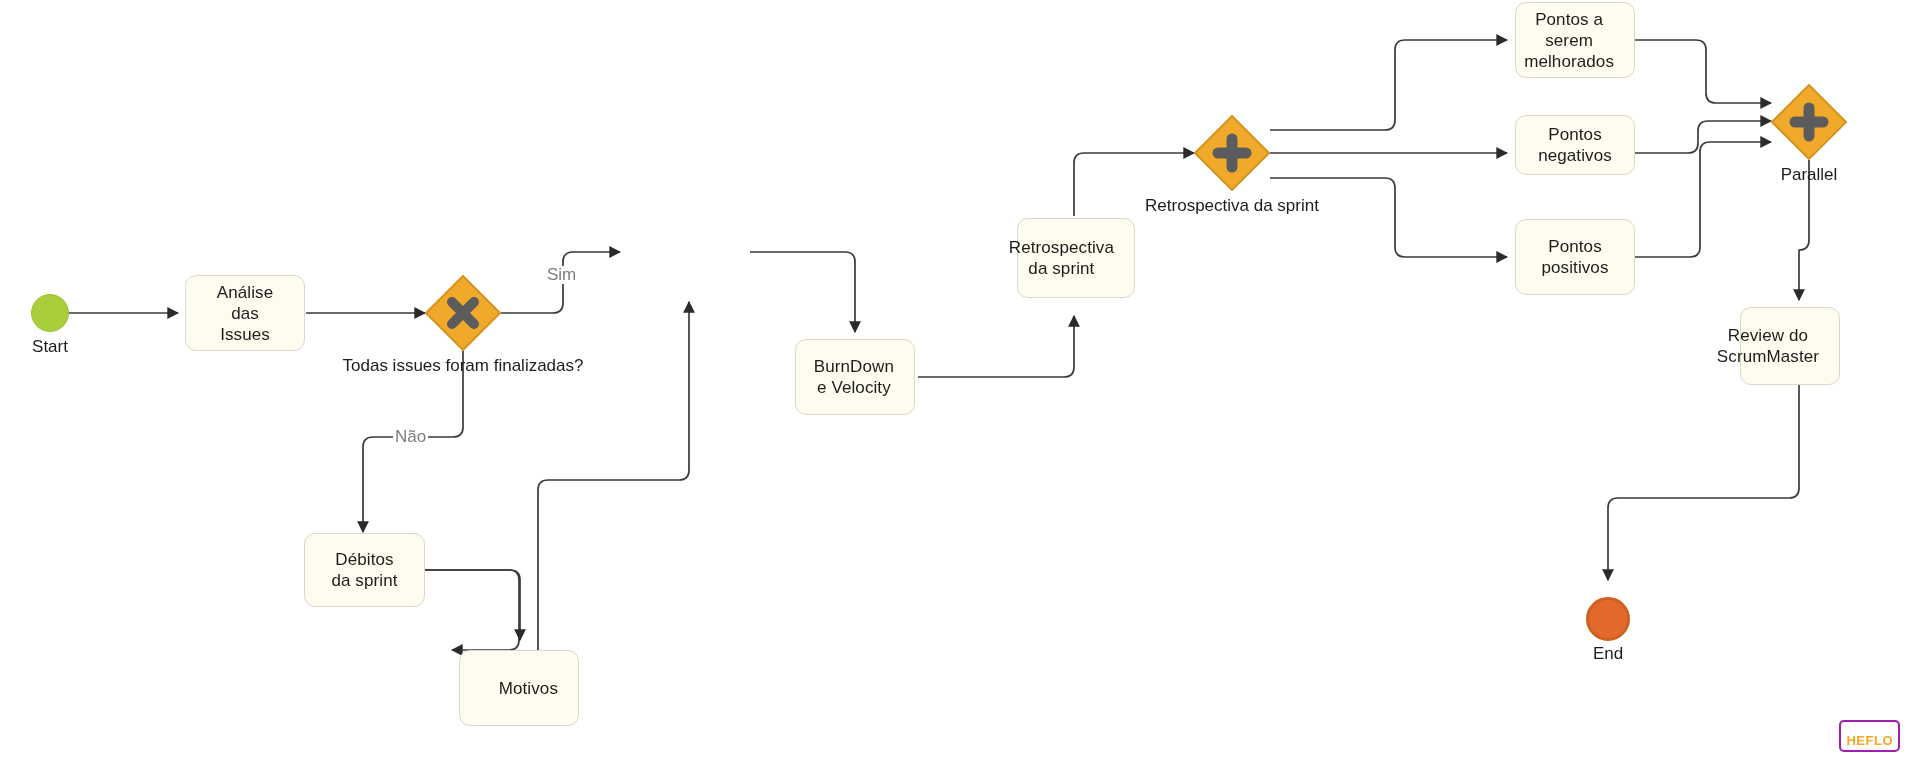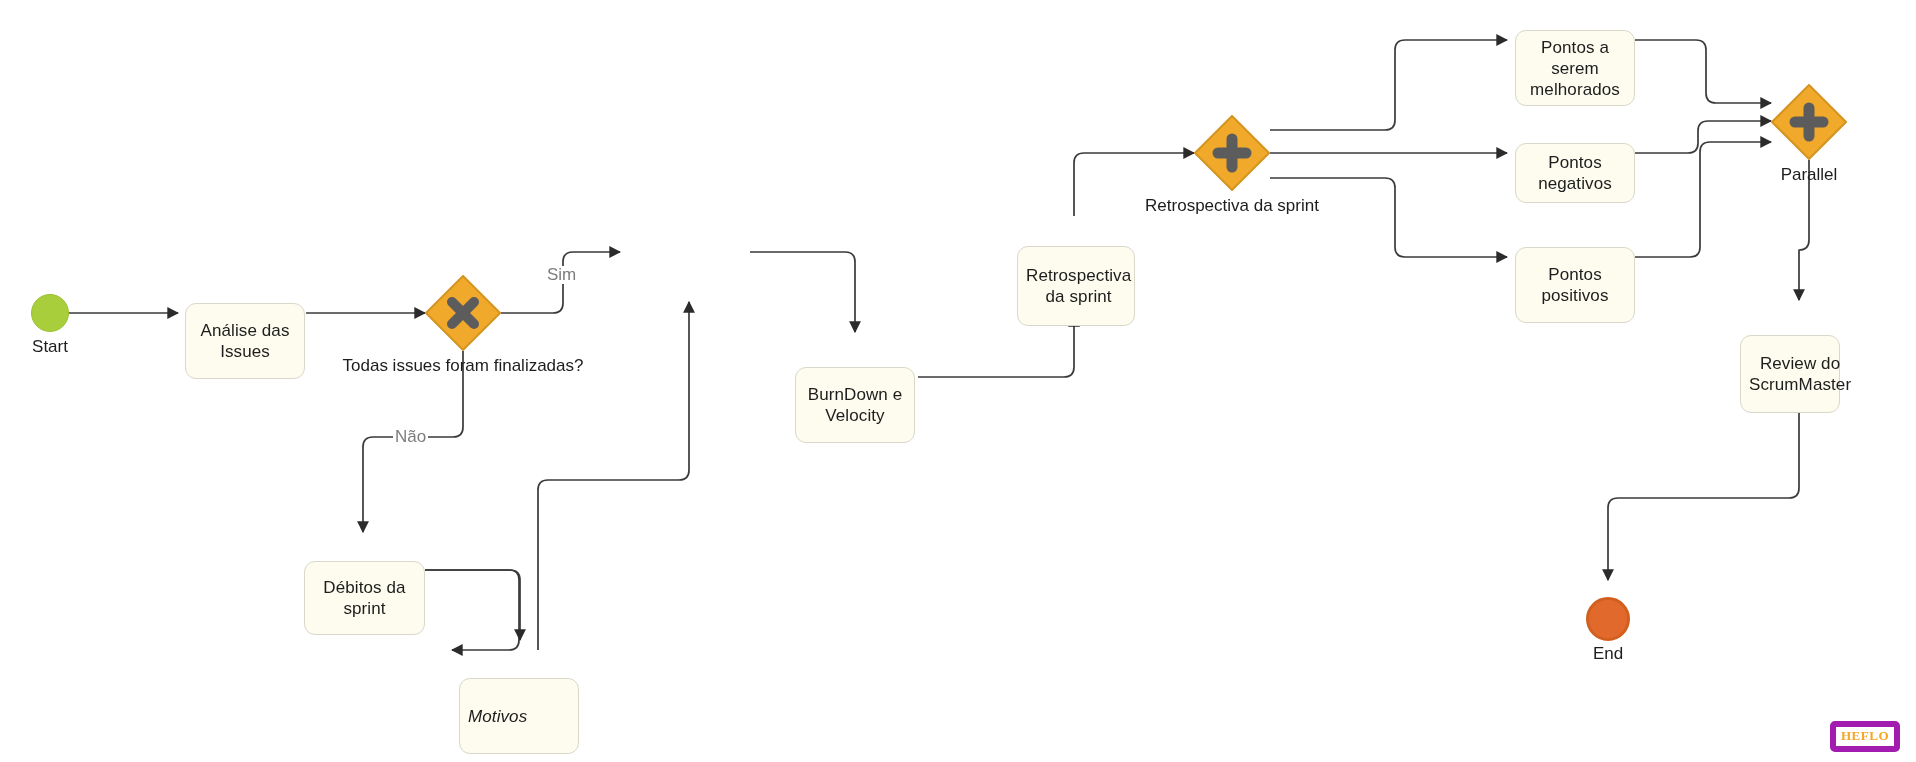--- a/index.html
+++ b/index.html
@@ -30,29 +30,28 @@
     position: absolute;
     box-sizing: border-box;
   }
   
   .task {
     background: #fdfcef;
     border: 1px solid #d9d8cb;
     border-radius: 11px;
     display: flex;
     align-items: center;
-    justify-content: flex-start;
+    justify-content: flex-end;
     text-align: center;
     color: #1d1d1d;
     font-size: 17px;
     line-height: 21px;
     letter-spacing: .1px;
-    padding: 4px 8px;
+    padding: 4px 20px;
     box-shadow: 0 0 0 0 rgba(0,0,0,0);
-    margin-top: 28px;
   }
   
   .gateway {
     width: 76px;
     height: 76px;
   }
   .gateway .diamond {
     position: absolute;
     left: 0; top: 0;
     width: 100%;
@@ -105,28 +104,28 @@
     color: #7d7d7d;
     white-space: nowrap;
     background: #ffffff;
     padding: 0 2px;
   }
   
   .heflo {
     position: absolute;
     right: 16px;
     bottom: 10px;
-    border: 6px solid #a21caf;
+    border: 2px solid #a21caf;
     border-radius: 5px;
-    padding: 1px 5px 2px 5px;
+    padding: 11px 5px 2px 5px;
     color: #f5a623;
     font-size: 13px;
     font-weight: bold;
     letter-spacing: .5px;
-    font-family: Liberation Serif, serif;
+    font-family: Liberation Sans, sans-serif;
   }
 </style>
 </head>
 <body>
 
 <div id="canvas">
 
   <svg id="edges" viewBox="0 0 1916 762" xmlns="http://www.w3.org/2000/svg">
     <defs>
       <marker id="arrow" viewBox="0 0 10 10" refX="9" refY="5" markerWidth="7" markerHeight="7" orient="auto-start-reverse">
@@ -191,21 +190,21 @@
       </g>
     </svg>
     <span class="gw-label"><span>Todas issues foram finalizadas?</span></span>
   </div>
 
 
   <div class="node task" style="left:304px; top:533px; width:121px; height:74px;">
     <span>Débitos da sprint</span>
   </div>
 
-  <div class="node task" style="left:459px; top:650px; width:120px; height:76px;font-style:italic;">
+  <div class="node task" style="left:459px; top:650px; width:120px; height:76px;">
     <span>Motivos</span>
   </div>
 
   <div class="node task" style="left:795px; top:339px; width:120px; height:76px;">
     <span>BurnDown e Velocity</span>
   </div>
 
   <div class="node task" style="left:1017px; top:218px; width:118px; height:80px;">
     <span>Retrospectiva da sprint</span>
   </div>

